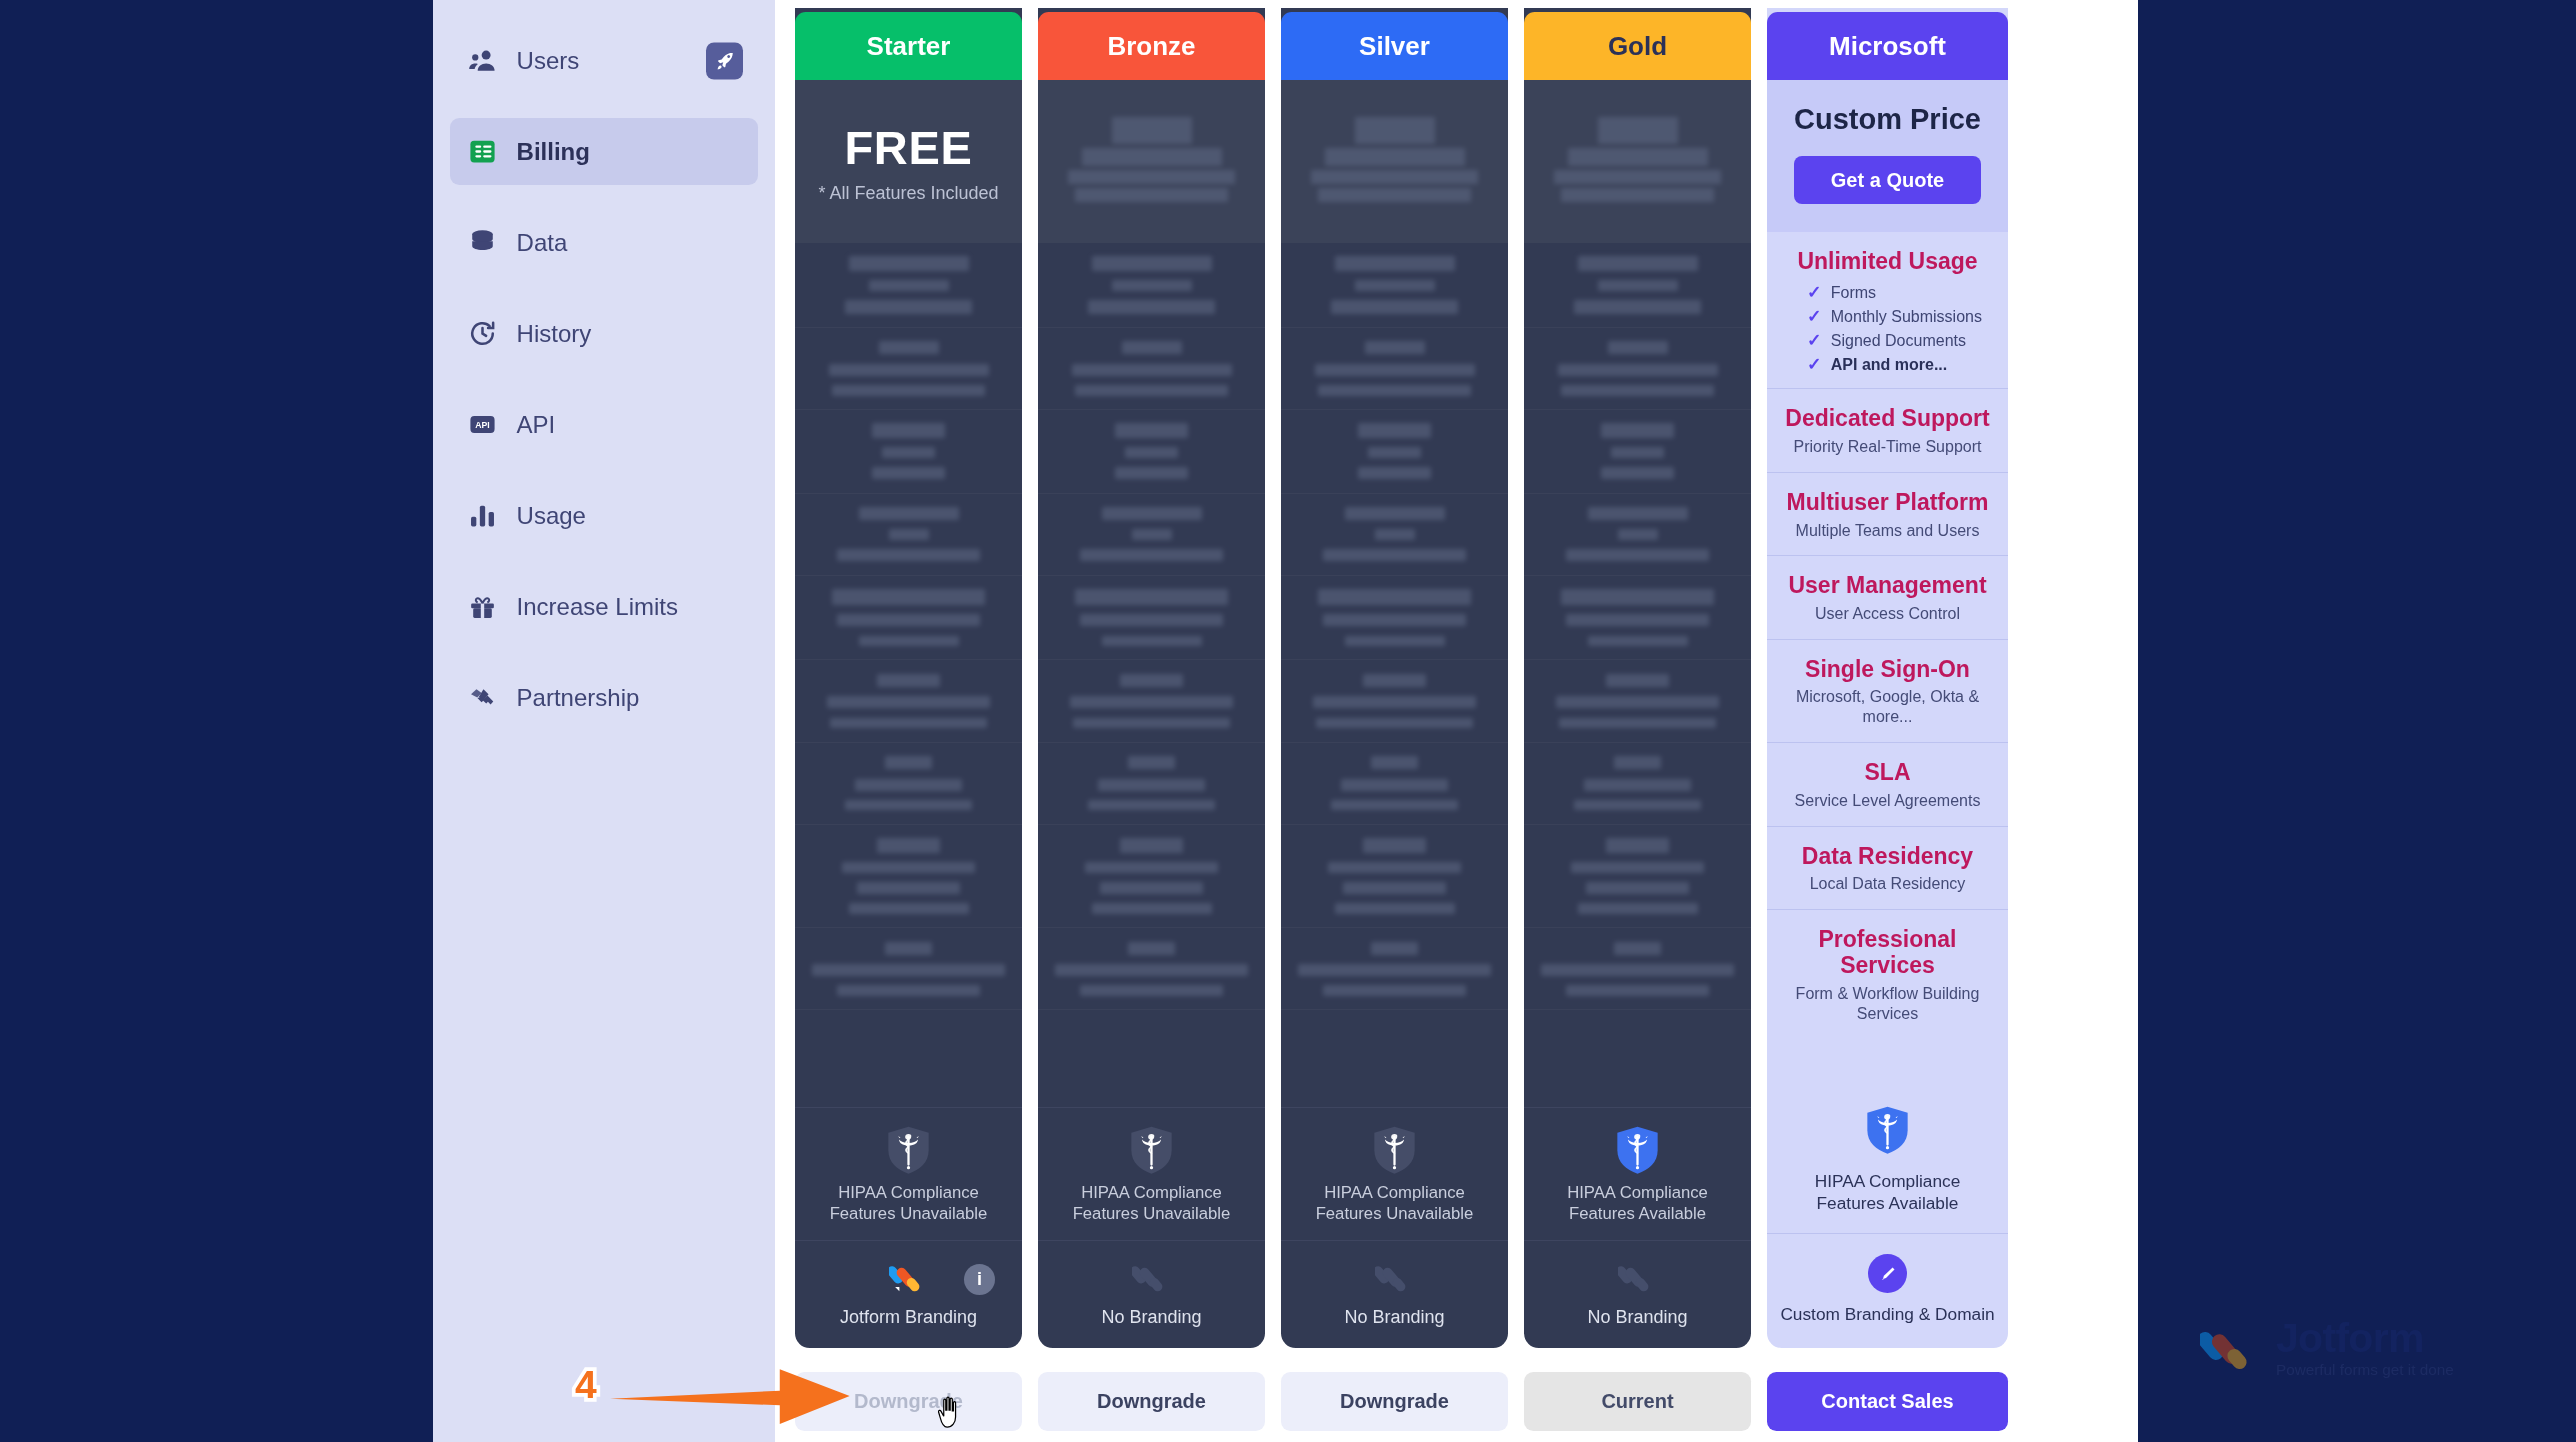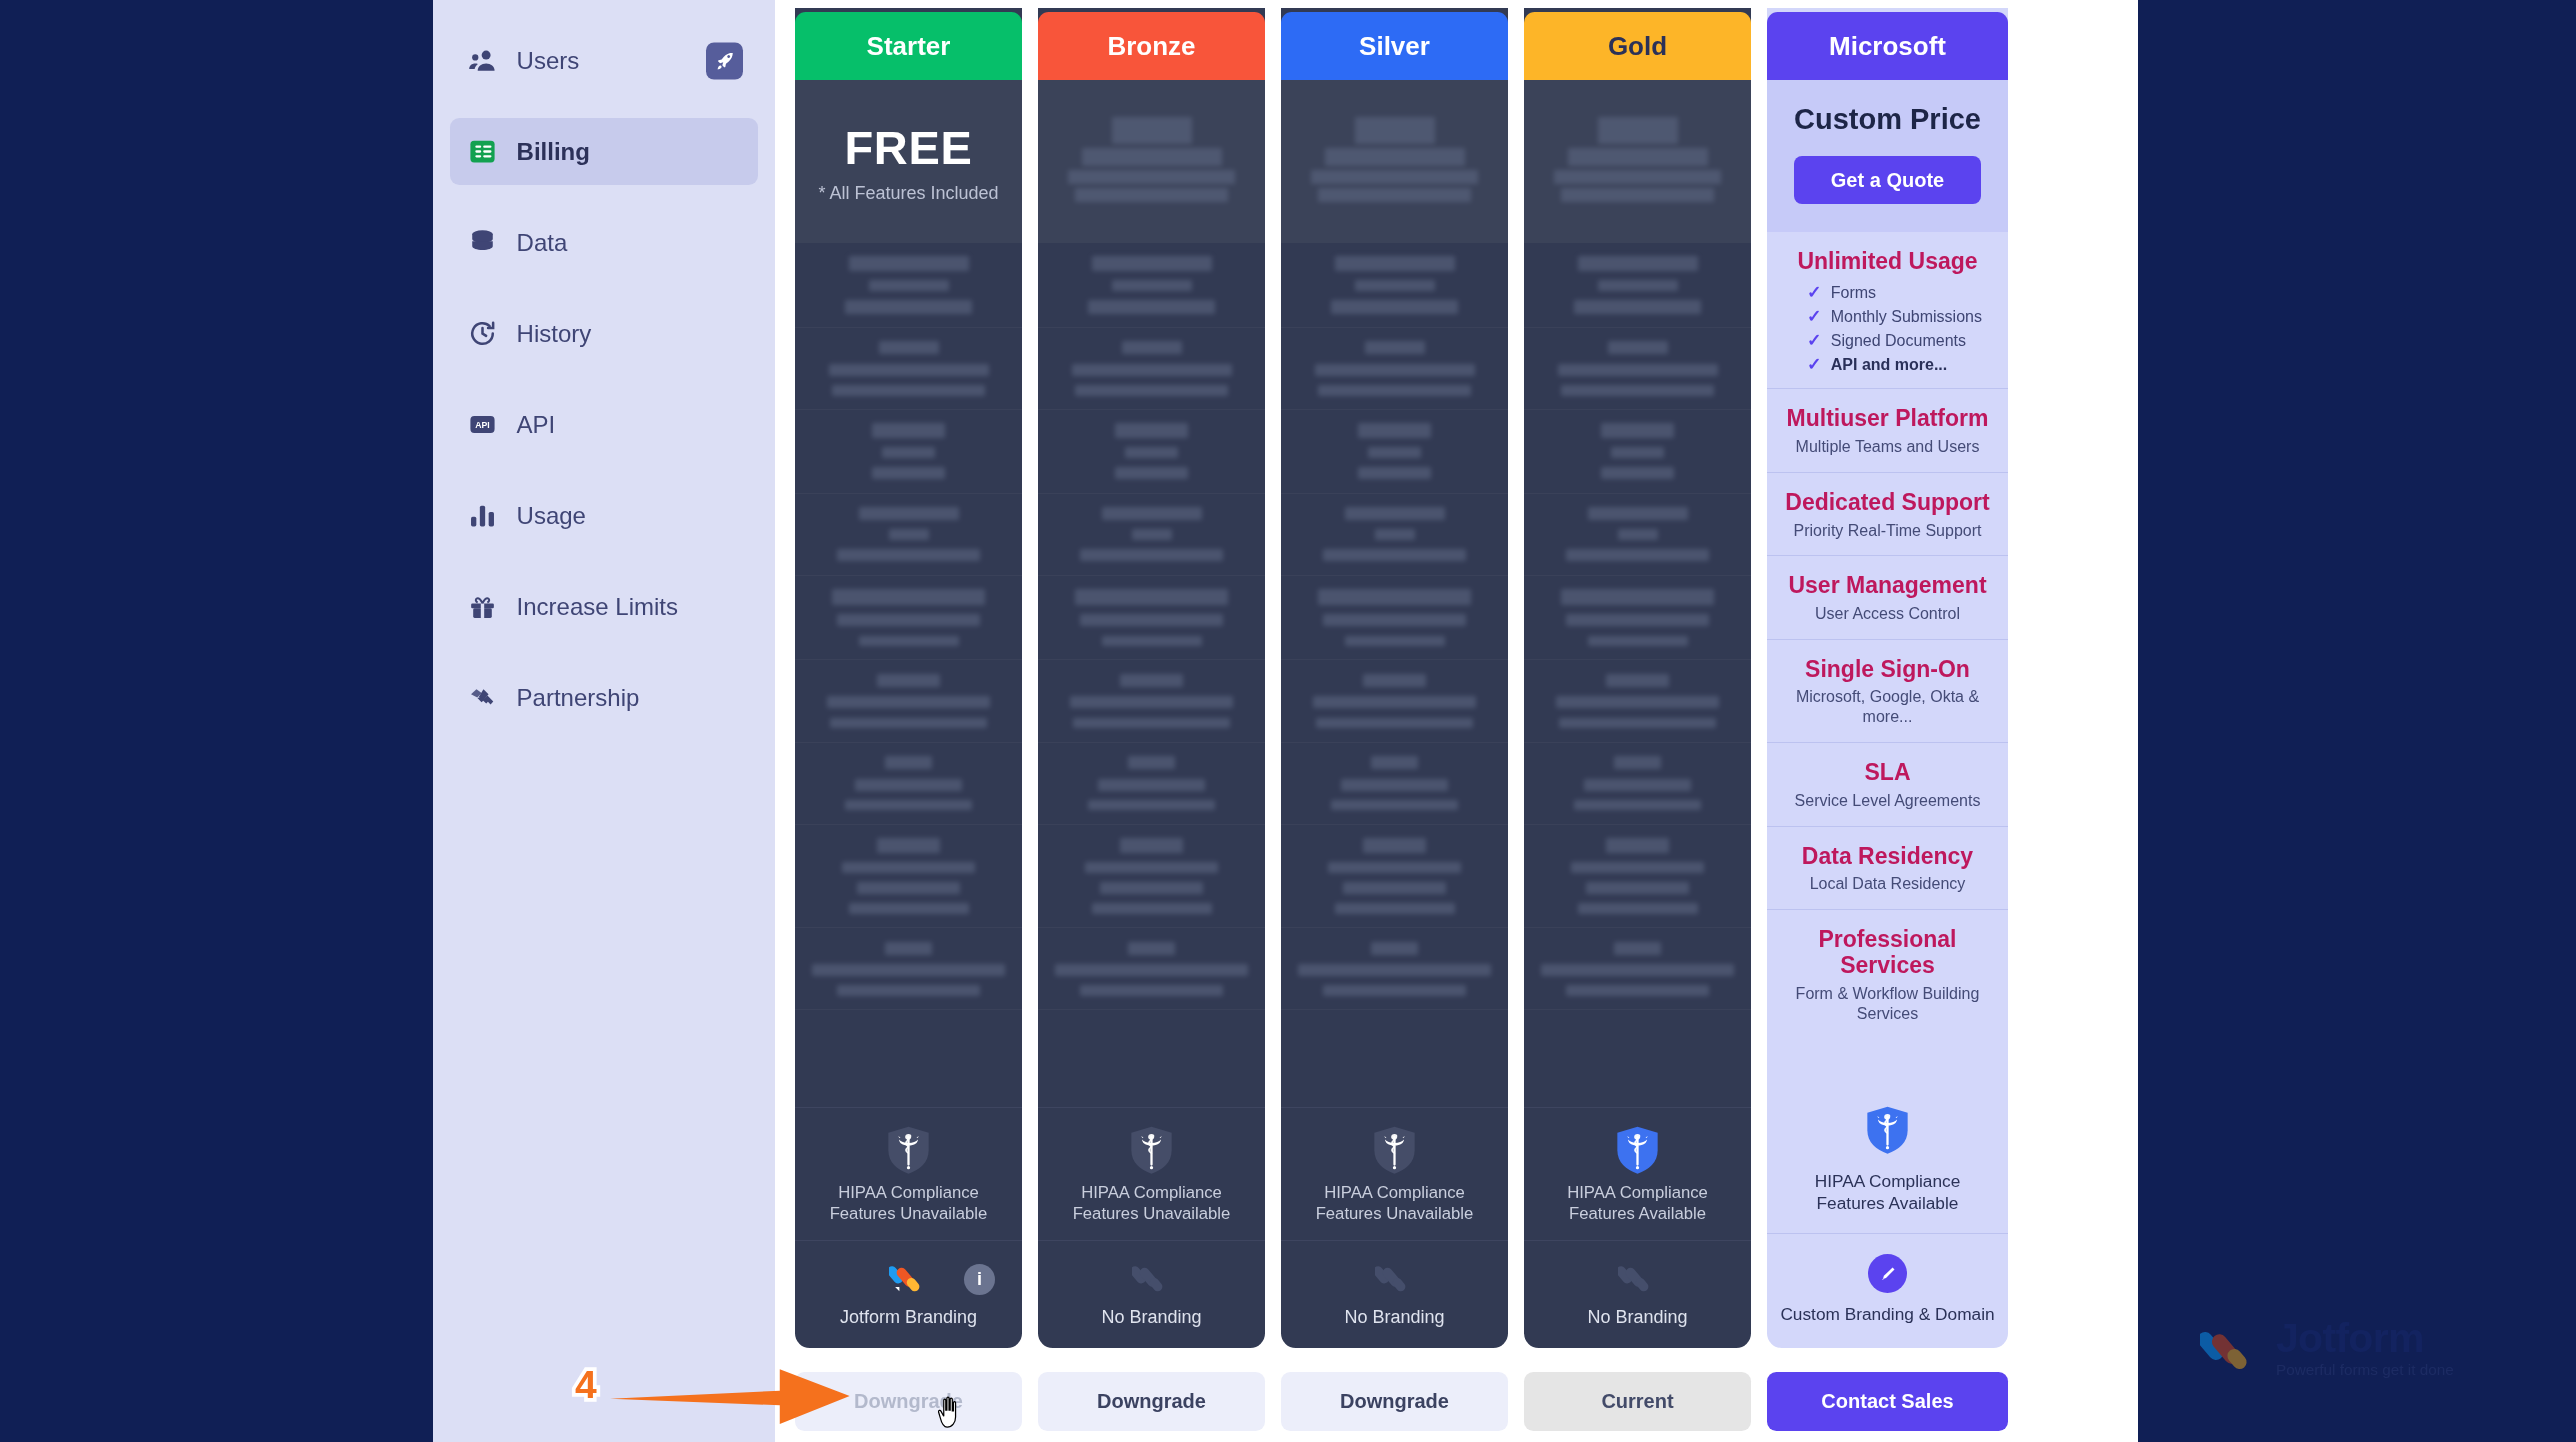--- a/index.html
+++ b/index.html
@@ -617,26 +617,26 @@
                     <span class="chk">✓</span>
                     <span>Signed Documents</span>
                   </div>
                   <div class="ent-usage-item bold">
                     <span class="chk">✓</span>
                     <span>API and more...</span>
                   </div>
                 </div>
               </div>
               <div class="ent-sec">
+                <div class="ent-sec-title">Dedicated Support</div>
+                <div class="ent-sec-sub">Priority Real-Time Support</div>
+              </div>
+              <div class="ent-sec">
                 <div class="ent-sec-title">Multiuser Platform</div>
                 <div class="ent-sec-sub">Multiple Teams and Users</div>
-              </div>
-              <div class="ent-sec">
-                <div class="ent-sec-title">Dedicated Support</div>
-                <div class="ent-sec-sub">Priority Real-Time Support</div>
               </div>
               <div class="ent-sec">
                 <div class="ent-sec-title">User Management</div>
                 <div class="ent-sec-sub">User Access Control</div>
               </div>
               <div class="ent-sec">
                 <div class="ent-sec-title">Single Sign-On</div>
                 <div class="ent-sec-sub">Microsoft, Google, Okta &amp; more...</div>
               </div>
               <div class="ent-sec">

